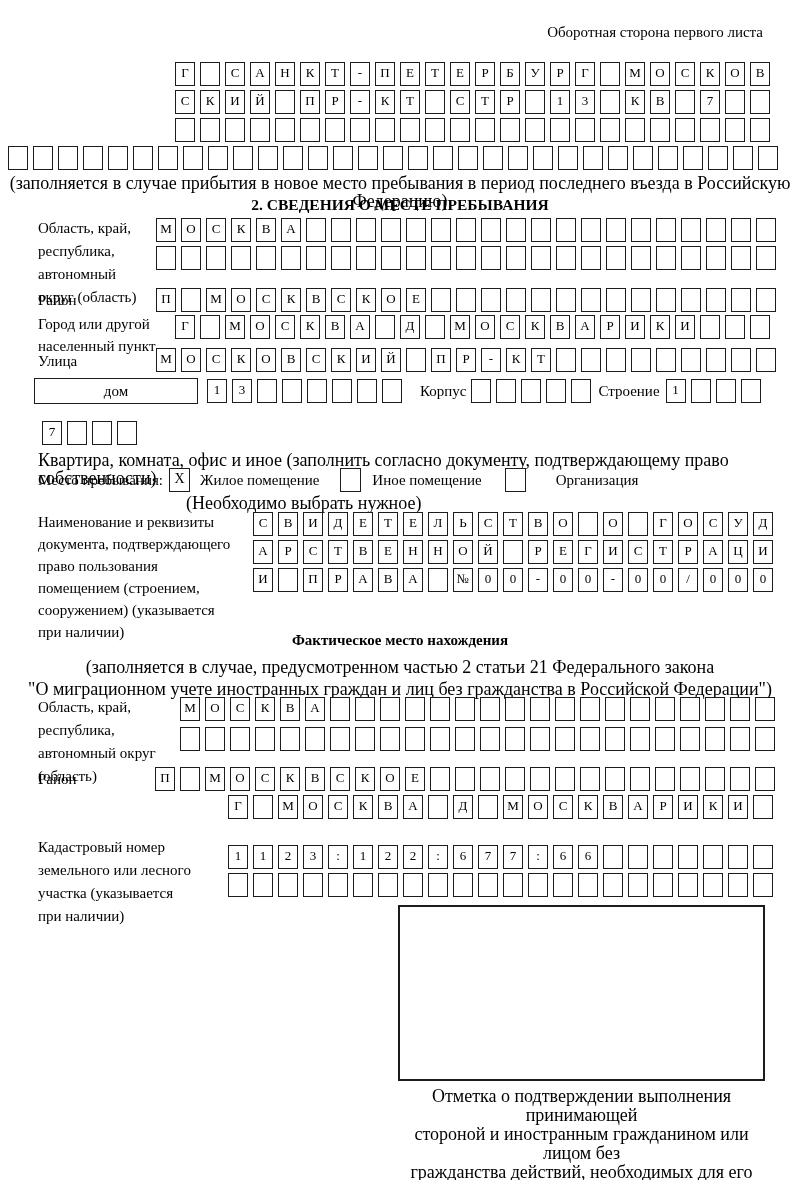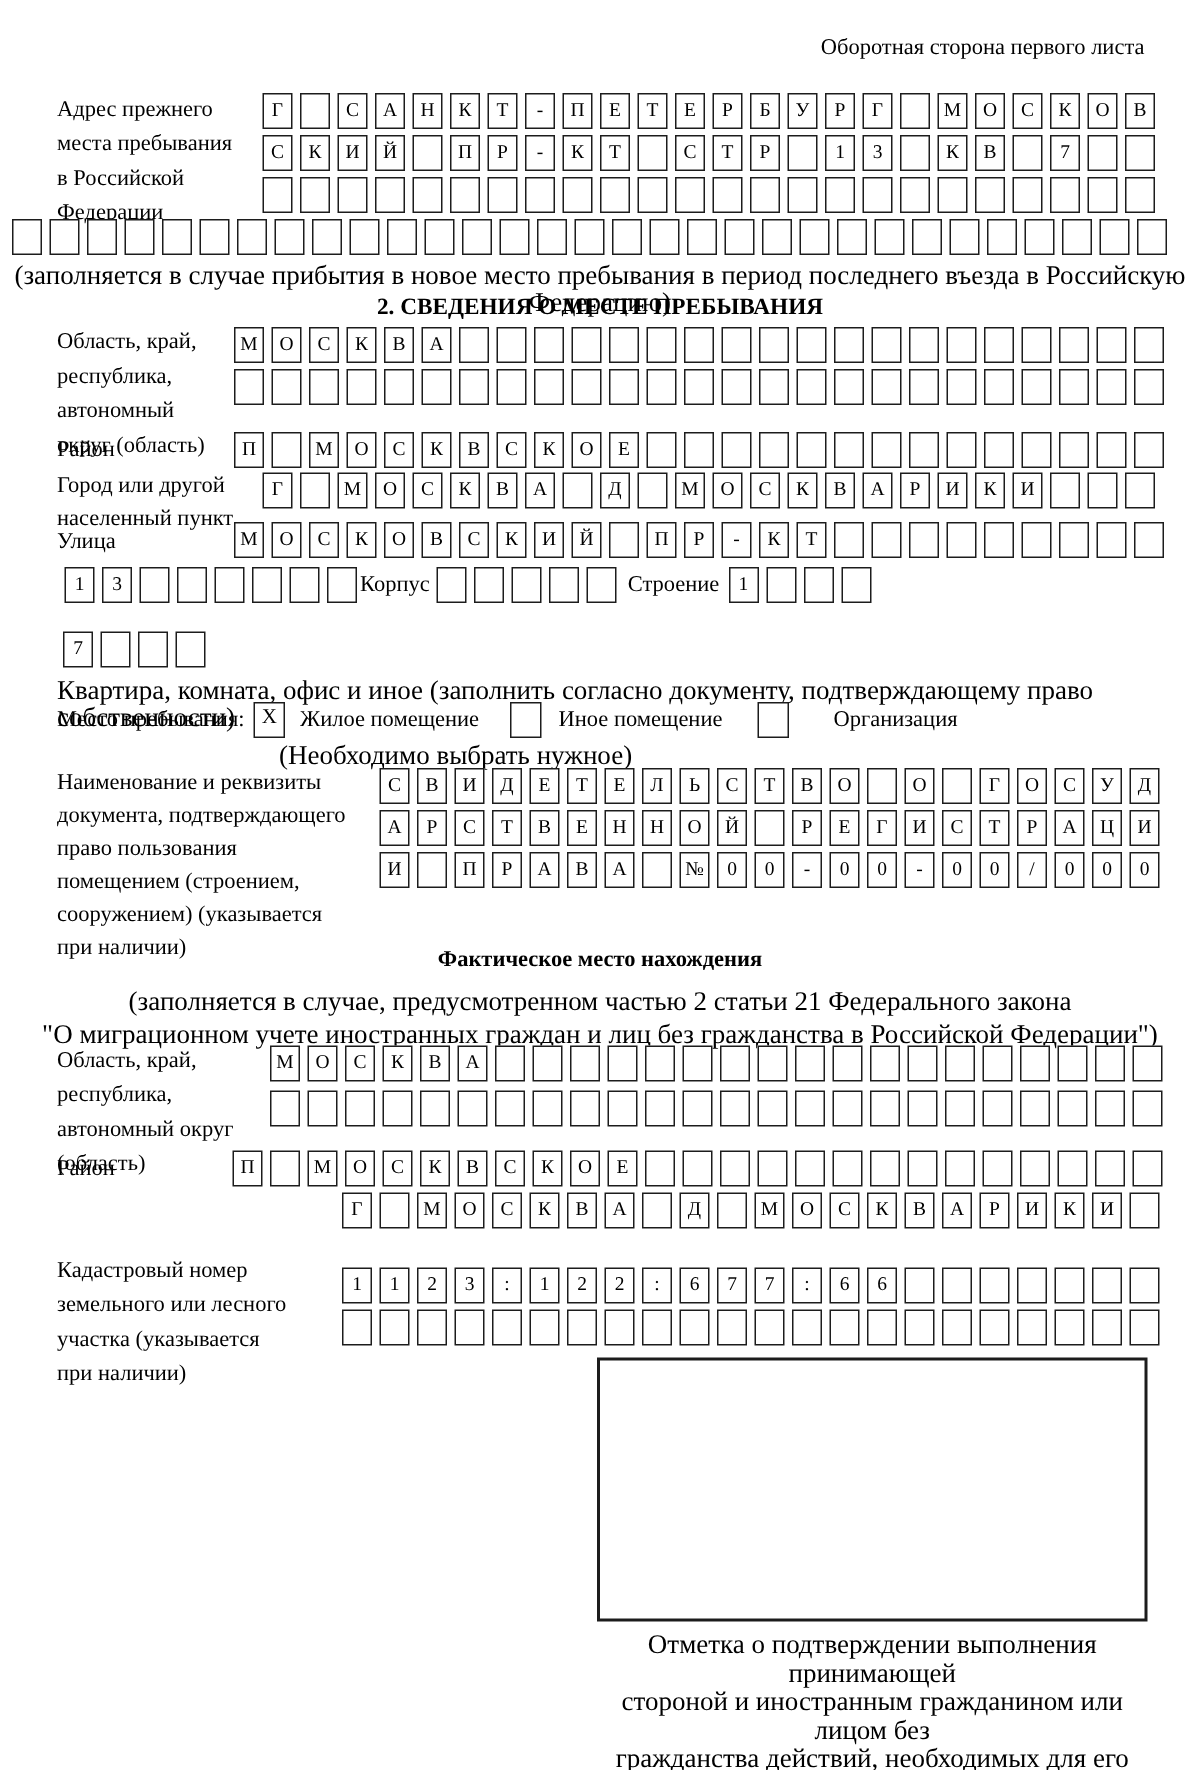--- a/index.html
+++ b/index.html
@@ -34,24 +34,20 @@
   }
   .stamp-box{box-sizing:border-box;border:2px solid #1c1c1c;background:#fff;}
 </style>
 </head>
 <body>
 
 <div class="page">
 
   <div class="abs" style="top:24px;right:37px;font-size:15px;text-align:center;">Оборотная сторона первого листа</div>
 
-  <div class="abs lbl" style="left:38px;top:62px;">Адрес прежнего
-места пребывания
-в Российской
-Федерации</div>
   <div class="abs cells-col" style="left:175px;top:62px;">
     <div class="cells">
         <span class="cell">Г</span>
         <span class="cell"></span>
         <span class="cell">С</span>
         <span class="cell">А</span>
         <span class="cell">Н</span>
         <span class="cell">К</span>
         <span class="cell">Т</span>
         <span class="cell">-</span>
@@ -304,31 +300,32 @@
       <span class="cell"></span>
       <span class="cell"></span>
       <span class="cell"></span>
       <span class="cell"></span>
       <span class="cell"></span>
       <span class="cell"></span>
       <span class="cell"></span>
     </div>
 
   <div class="abs inline-row" style="left:34px;top:378px;">
+    <div class="widebox" style="width:164px;">дом</div>
     <div class="cells" style="margin-left:9px;">
         <span class="cell">1</span>
         <span class="cell">3</span>
         <span class="cell"></span>
         <span class="cell"></span>
         <span class="cell"></span>
         <span class="cell"></span>
         <span class="cell"></span>
         <span class="cell"></span>
       </div>
-    <div style="font-size:15px;margin-left:2px;text-align:right;">Корпус</div>
+    <div style="font-size:15px;margin-left:18px;text-align:right;">Корпус</div>
     <div class="cells" style="margin-left:5px;">
         <span class="cell"></span>
         <span class="cell"></span>
         <span class="cell"></span>
         <span class="cell"></span>
         <span class="cell"></span>
       </div>
     <div style="font-size:15px;margin-left:7px;">Строение</div>
     <div class="cells" style="margin-left:6px;">
         <span class="cell">1</span>

